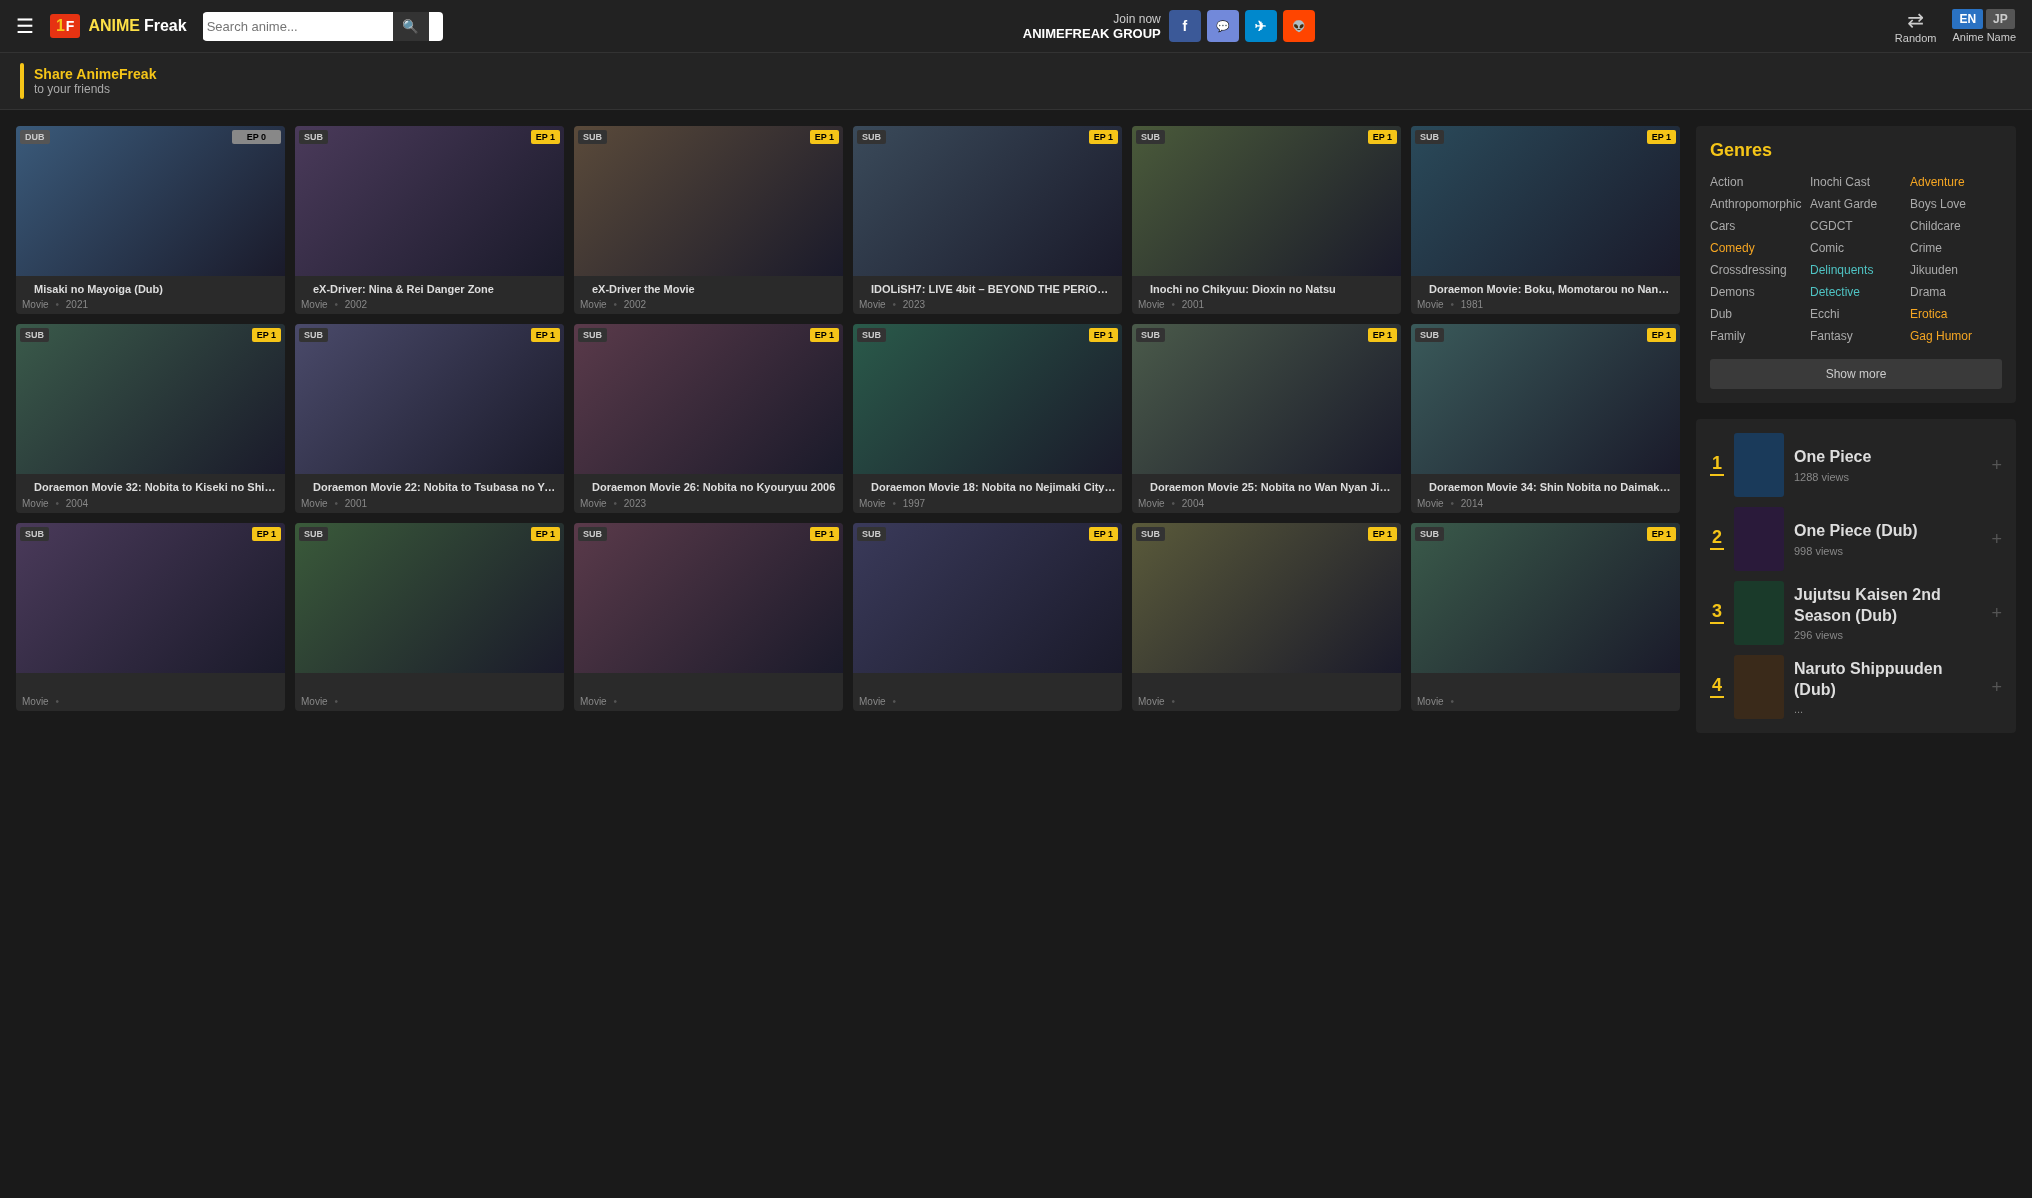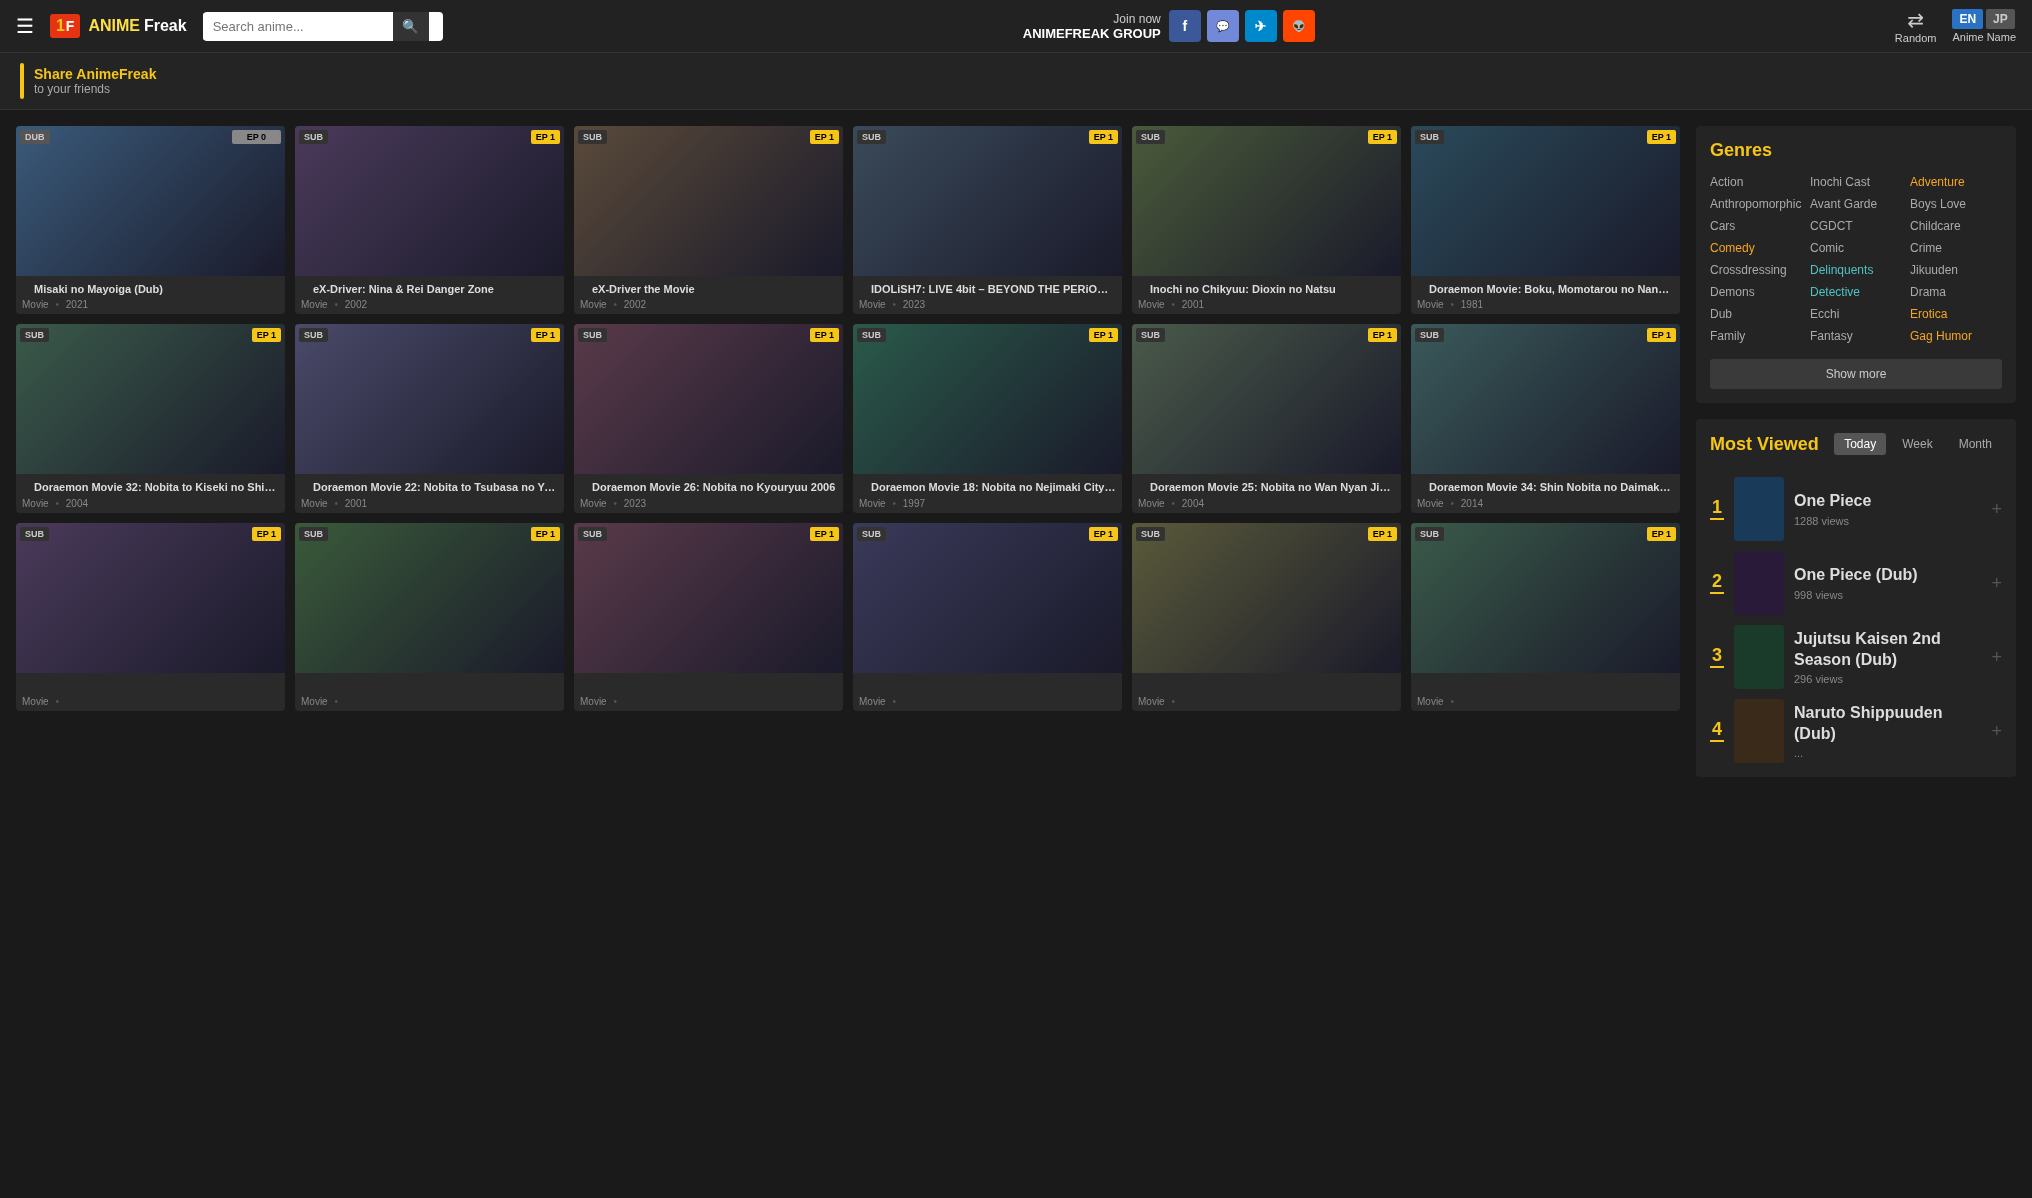--- a/index.html
+++ b/index.html
@@ -79,21 +79,21 @@
   <span class="hamburger">☰</span>
   <div class="logo">
     <div style="display:flex;align-items:center;background:#e63312;padding:3px 6px;border-radius:3px;">
       <span style="color:#f5c518;font-weight:900;font-size:16px;">1</span>
       <span style="color:#fff;font-weight:900;font-size:14px;margin-left:1px;">F</span>
     </div>
     <span style="color:#fde047;font-weight:bold;font-size:16px;margin-left:4px;">ANIME</span>
     <span style="color:#fff;font-weight:bold;font-size:16px;">Freak</span>
   </div>
   <div class="search-bar">
-    <input type="text" style="border: none; outline: none; padding: 6px 10px; width: 190px; font-size: 13px; color: rgb(51, 51, 51);" placeholder="Search anime...">
+    <input type="text" style="border: none; outline: none; padding: 6px 4px; width: 190px; font-size: 13px; color: rgb(51, 51, 51);" placeholder="Search anime...">
     <button style="background:#333;border:none;padding:7px 10px;cursor:pointer;color:#fff;">🔍</button>
   </div>
   <div class="header-center">
     <div class="join-now">
       <div style="color:#ccc;font-size:12px;">Join now</div>
       <div style="color:#fff;font-weight:bold;font-size:13px;">ANIMEFREAK GROUP</div>
     </div>
     <div class="social-icons">
       <div class="social-icon fb">f</div>
       <div class="social-icon dc" style="font-size:11px;">💬</div>
@@ -470,28 +470,20 @@
           <div class="genre-link" style="color: rgb(170, 170, 170);">Ecchi</div>
           <div class="genre-link" style="color: rgb(245, 166, 35);">Erotica</div>
           <div class="genre-link" style="color: rgb(170, 170, 170);">Family</div>
           <div class="genre-link" style="color: rgb(170, 170, 170);">Fantasy</div>
           <div class="genre-link" style="color: rgb(245, 166, 35);">Gag Humor</div>
         </div>
       <button class="show-more-btn">Show more</button>
     </div>
 
     <div class="most-viewed">
-      <div style="display:flex;justify-content:space-between;align-items:center;margin-bottom:10px;">
-        <div class="sidebar-title">Most Viewed</div>
-        <div class="mv-tabs" id="mv-tabs">
-            <button class="mv-tab active" style="background: rgb(85, 85, 85); color: rgb(255, 255, 255); padding: 4px 10px; border-radius: 3px; font-size: 12px; border: none; cursor: pointer;">Today</button>
-            <button class="mv-tab inactive" style="background: transparent; color: rgb(170, 170, 170); padding: 4px 10px; border-radius: 3px; font-size: 12px; border: none; cursor: pointer;">Week</button>
-            <button class="mv-tab inactive" style="background: transparent; color: rgb(170, 170, 170); padding: 4px 10px; border-radius: 3px; font-size: 12px; border: none; cursor: pointer;">Month</button>
-          </div>
-      </div>
       <div class="mv-list" id="mv-list">
           <div class="mv-item">
     <div class="mv-rank-block">
       <span style="color:#f5c518;font-size:18px;font-weight:bold;line-height:1;">1</span>
       <div style="height:2px;background:#f5c518;width:14px;margin-top:2px;"></div>
     </div>
     <div class="mv-thumb" style="background:#1a3a5a;border-radius:3px;"></div>
     <div class="mv-info">
       <div class="mv-title">One Piece</div>
       <div class="mv-views">1288 views</div>

